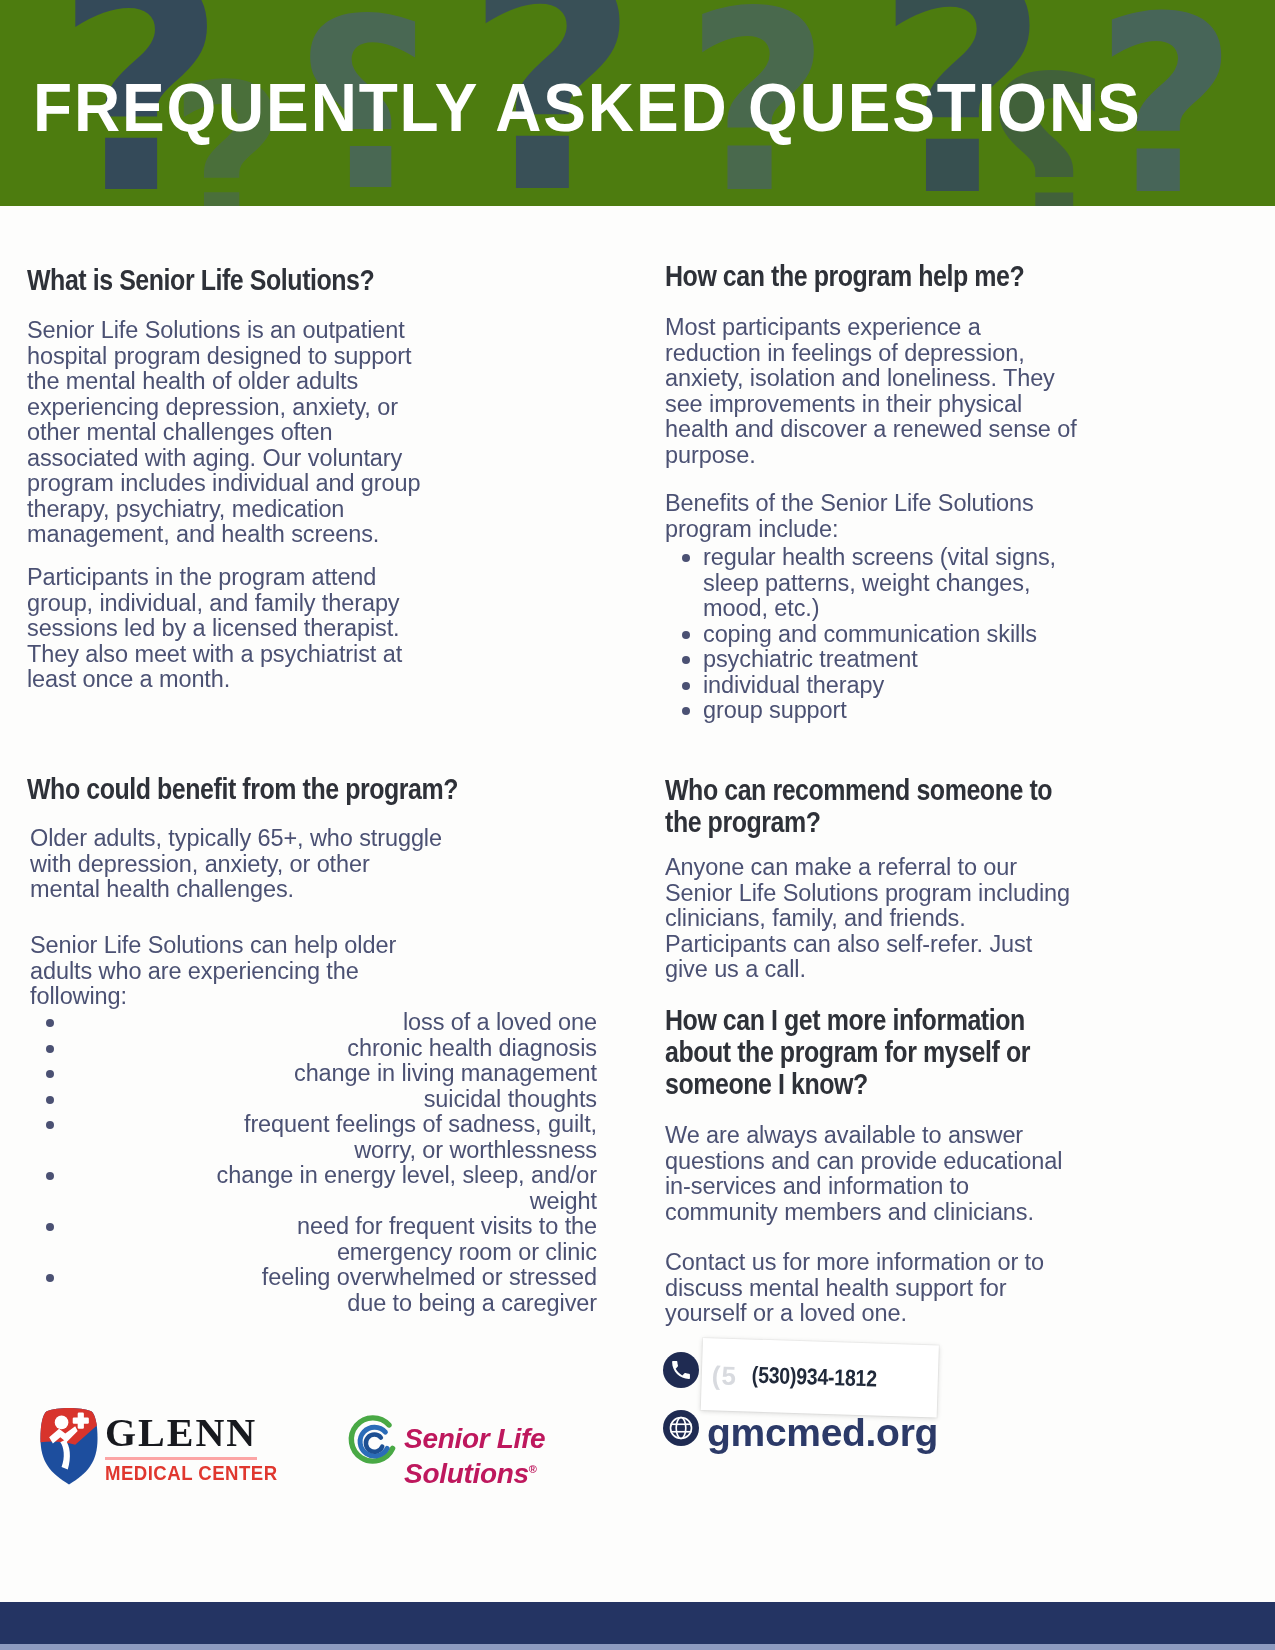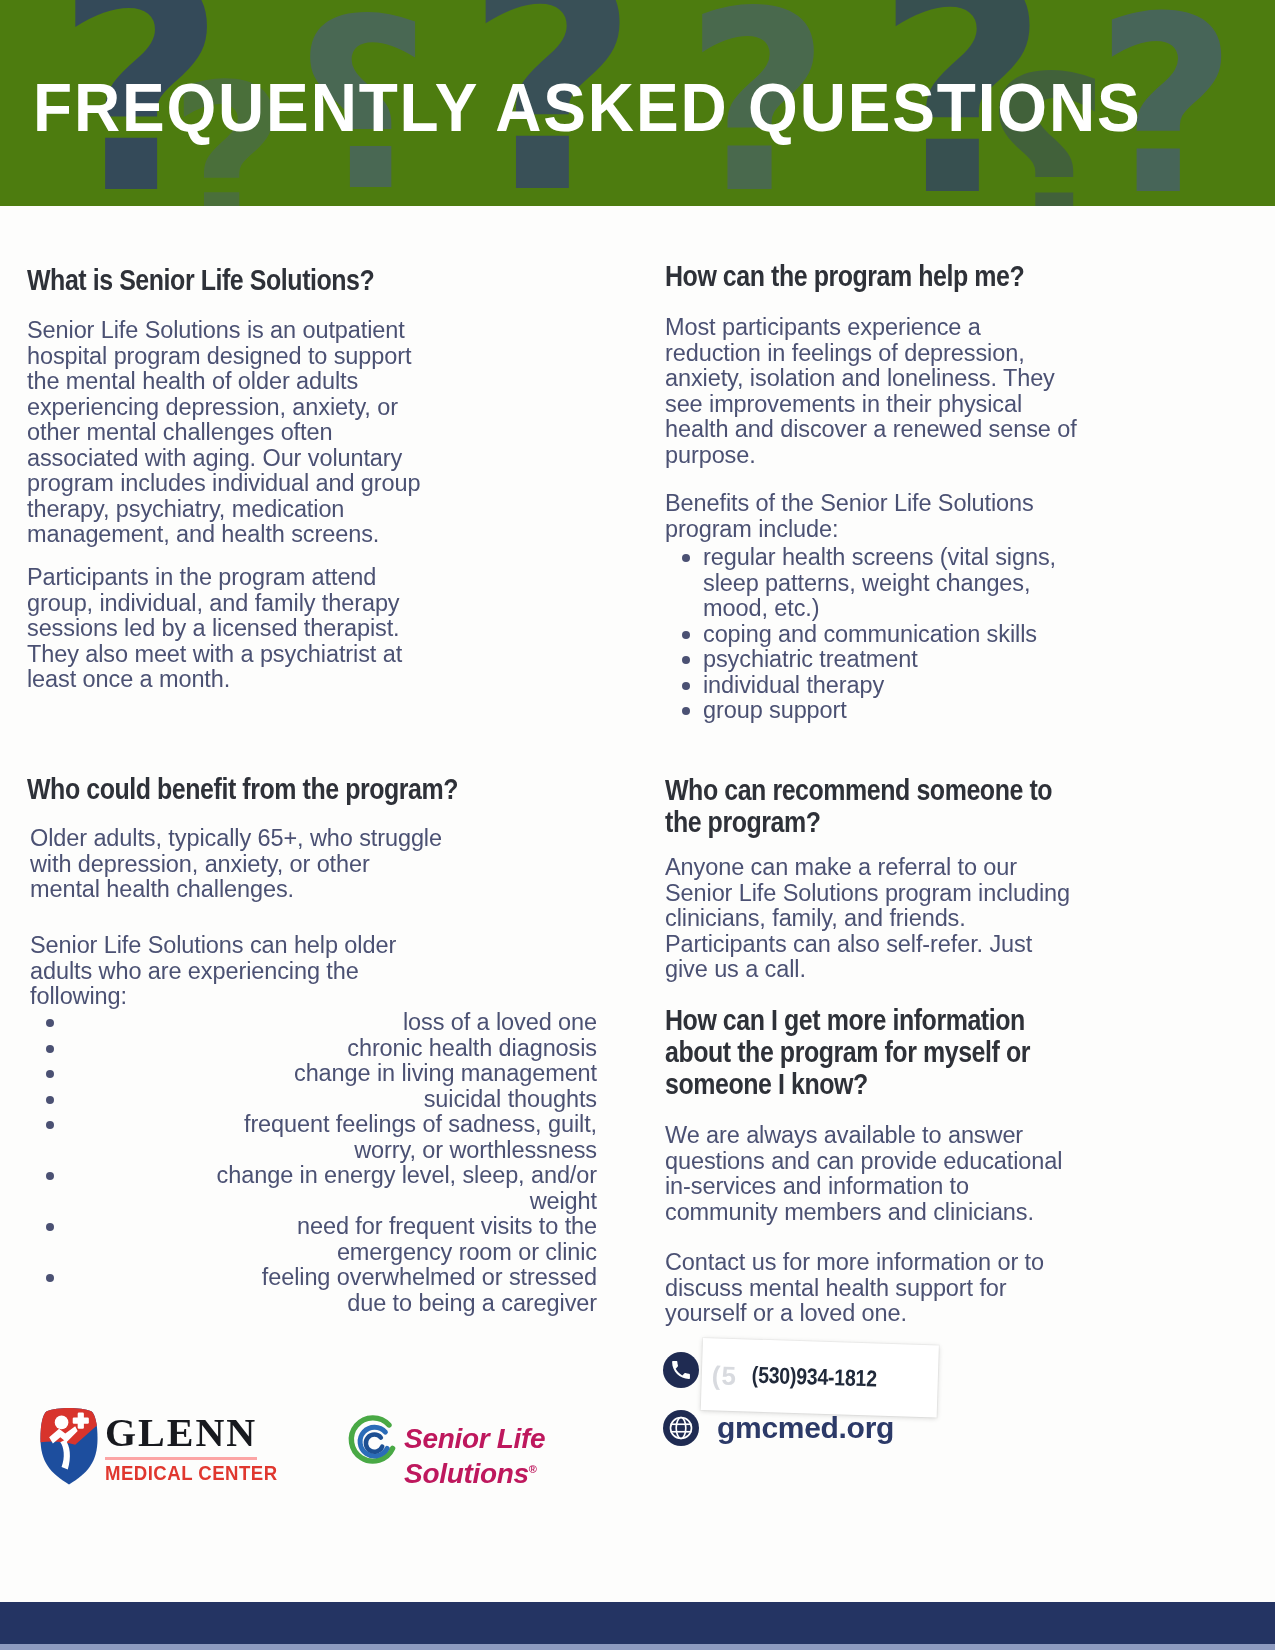--- a/index.html
+++ b/index.html
@@ -98,21 +98,21 @@
     letter-spacing:1px;
   }
   .phone-number {
     position:absolute; left:50px; top:22px;
     font-size:23px; font-weight:700; color:#20293a;
     letter-spacing:-0.3px; white-space:nowrap;
     transform:scaleX(0.85); transform-origin:left top;
   }
   .website {
     position:absolute; left:707px; top:1411px;
-    font-size:30px; font-weight:700; color:#2c3a68; letter-spacing:-0.3px;margin-left:10px;
+    font-size:39px; font-weight:700; color:#2c3a68; letter-spacing:-0.3px;
   }
 
   
   .glenn-logo { position:absolute; left:38px; top:1405px; width:300px; height:90px; }
   .glenn-shield { position:absolute; left:0; top:0; }
   .glenn-text { position:absolute; left:67px; top:6px; }
   .glenn-name {
     font-family:"Liberation Serif", serif;
     font-size:40px; font-weight:600; letter-spacing:2px; line-height:44px;
     color:#17191e;

